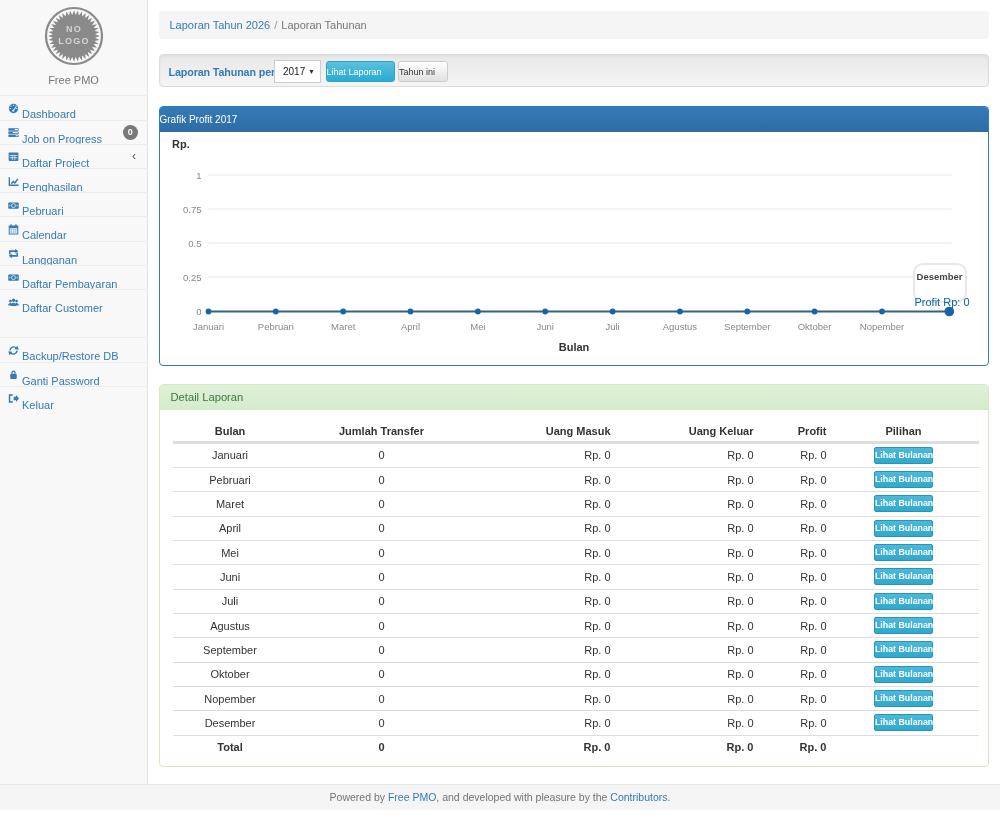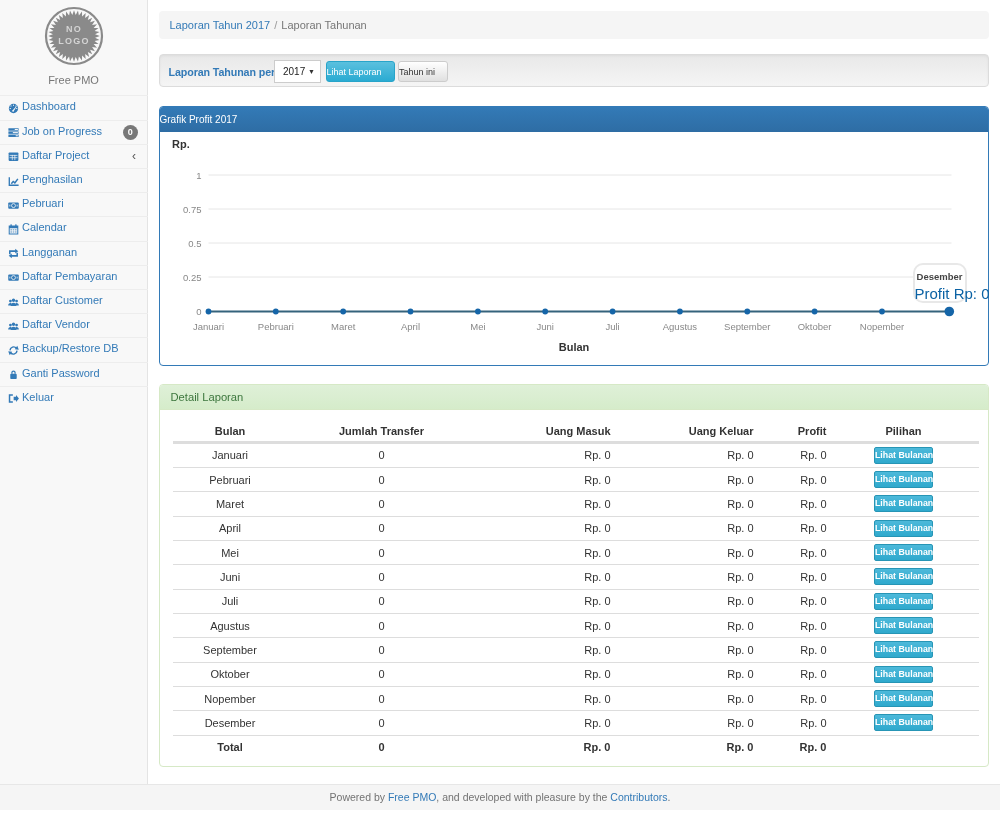--- a/index.html
+++ b/index.html
@@ -3,40 +3,40 @@
 <style>
 *{margin:0;padding:0;box-sizing:border-box}
 html,body{width:1000px;height:819px;background:#fff;font-family:"Liberation Sans",sans-serif;overflow:hidden}
 #page{position:relative;width:1000px;height:777px}
 a{color:#337ab7;text-decoration:none}
 
 #sidebar{position:absolute;left:0;top:0;width:148px;height:784px;background:#f8f8f8;border-right:1px solid #e4e4e4}
 #freepmo{position:absolute;top:74px;left:0;width:100%;text-align:center;font-size:11px;color:#777}
 .mi{position:absolute;left:0;width:148px;height:24.2px;border-top:1px solid #ededed;font-size:11px;color:#337ab7}
 .mic{position:absolute;left:8px;top:6.5px;width:11px;height:11px}
-.mt{position:absolute;left:22px;top:4px;white-space:nowrap}
+.mt{position:absolute;left:22px;top:12px;white-space:nowrap}
 .badge{position:absolute;left:123px;top:4.5px;width:14.5px;height:14.5px;border-radius:8px;background:#787878;color:#fff;font-size:9px;font-weight:bold;text-align:center;line-height:14.5px}
 .chev{position:absolute;left:132px;top:4.5px;color:#555;font-size:12px}
 
 .bcrumb{position:absolute;left:158.5px;top:10.5px;width:830px;height:28px;background:#f5f5f5;border-radius:4px;font-size:11px;line-height:28px;padding-left:11px;color:#777}
 .bcrumb .sep{color:#999;padding:0 4px}
 .well{position:absolute;left:158.5px;top:54px;width:830px;height:33px;background:linear-gradient(to bottom,#e8e8e8 0,#f5f5f5 100%);border:1px solid #dcdcdc;border-radius:4px;box-shadow:inset 0 1px 3px rgba(0,0,0,.05)}
 .well b{position:absolute;left:9px;top:10.5px;font-size:10.7px;color:#337ab7;letter-spacing:-0.1px;white-space:nowrap}
 .sel{position:absolute;left:114.5px;top:5px;width:47px;height:23px;background:#fff;border:1px solid #ccc;border-radius:0;font-size:10px;color:#222;line-height:21px;padding-left:8px}
 .sel .car{position:absolute;right:5px;top:0;font-size:7px;color:#333}
 .btn{position:absolute;top:6px;height:21px;border-radius:3px;font-size:9px;line-height:20px;text-align:left;white-space:nowrap}
 .btn-info{left:166px;width:69px;background:linear-gradient(to bottom,#5bc0de 0,#2aabd2 100%);border:1px solid #28a4c9;color:#fff}
 .btn-def{left:238.5px;width:50px;background:linear-gradient(to bottom,#fff 0,#e0e0e0 100%);border:1px solid #ccc;color:#333}
 
 .cpanel{position:absolute;left:158.5px;top:106px;width:830px;height:260px;border:1px solid #337ab7;border-radius:4px;background:#fff}
 .cpanel .hd{height:25px;background:linear-gradient(to bottom,#337ab7 0,#2e6da4 100%);border-radius:3px 3px 0 0;color:#fff;font-size:10px;line-height:25px;}
 .cpanel svg.chart{position:absolute;left:0;top:24px;width:828px;height:233px}
 .tooltip{position:absolute;left:753px;top:156px;width:54px;height:40px;background:rgba(255,255,255,.95);border:2px solid #e8e8e8;border-radius:10px;text-align:center}
 .tooltip .t1{font-size:9.5px;font-weight:bold;color:#444;margin-top:6px;white-space:nowrap}
-.tooltip .t2{font-size:15px;color:#0b62a4;margin-top:3px;white-space:nowrap}
+.tooltip .t2{font-size:11px;color:#0b62a4;margin-top:14px;white-space:nowrap}
 
 .spanel{position:absolute;left:158.5px;top:384px;width:830px;height:383px;border:1px solid #d6e9c6;border-radius:4px;background:#fff}
 .spanel .hd{height:25px;background:linear-gradient(to bottom,#dff0d8 0,#d5ecca 100%);border-bottom:1px solid #d6e9c6;border-radius:3px 3px 0 0;color:#3c763d;font-size:11.2px;line-height:25px;padding-left:11px}
 .tbl{position:absolute;left:13px;top:35.5px;width:806px;font-size:11px;color:#333}
 .trow{display:grid;grid-template-columns:115px 188px 143px 143px 73px 144px;height:24.35px;align-items:center;border-top:1px solid #ddd}
 .trow span:nth-child(1){text-align:center}
 .trow span:nth-child(2){text-align:center}
 .trow span:nth-child(3),.trow span:nth-child(4),.trow span:nth-child(5){text-align:right;padding-right:8px}
 .trow span:nth-child(6){text-align:center}
 .thead{display:grid;grid-template-columns:115px 188px 143px 143px 73px 144px;height:22px;align-items:center;border-bottom:2px solid #ddd;font-weight:bold}
@@ -147,31 +147,20 @@
         <svg class="mic" viewBox="0 0 14 14" fill="#337ab7">
           <circle cx="3.1" cy="5.1" r="1.75"></circle>
           <circle cx="10.9" cy="5.1" r="1.75"></circle>
           <path d="M0.2,10.9 c0,-2 1.2,-3.3 2.9,-3.3 0.6,0 1.1,0.2 1.5,0.5 l-0.9,2.8 z"></path>
           <path d="M13.8,10.9 c0,-2 -1.2,-3.3 -2.9,-3.3 -0.6,0 -1.1,0.2 -1.5,0.5 l0.9,2.8 z"></path>
           <circle cx="7" cy="4.2" r="2.15"></circle>
           <path d="M3.3,11.6 c0,-2.6 1.5,-4.3 3.7,-4.3 2.2,0 3.7,1.7 3.7,4.3 z"></path>
         </svg>
         <span class="mt">Daftar Customer</span>
       </div>
-<div class="mi" style="top:313.2px">
-        <svg class="mic" viewBox="0 0 14 14" fill="#337ab7">
-          <circle cx="3.1" cy="5.1" r="1.75"></circle>
-          <circle cx="10.9" cy="5.1" r="1.75"></circle>
-          <path d="M0.2,10.9 c0,-2 1.2,-3.3 2.9,-3.3 0.6,0 1.1,0.2 1.5,0.5 l-0.9,2.8 z"></path>
-          <path d="M13.8,10.9 c0,-2 -1.2,-3.3 -2.9,-3.3 -0.6,0 -1.1,0.2 -1.5,0.5 l0.9,2.8 z"></path>
-          <circle cx="7" cy="4.2" r="2.15"></circle>
-          <path d="M3.3,11.6 c0,-2.6 1.5,-4.3 3.7,-4.3 2.2,0 3.7,1.7 3.7,4.3 z"></path>
-        </svg>
-        <span class="mt">Daftar Vendor</span>
-      </div>
 <div class="mi" style="top:337.4px">
         <svg class="mic" viewBox="0 0 14 14" fill="#337ab7">
           <path d="M2.5,6.8 a4.6,4.6 0 0 1 8.2,-2.6" fill="none" stroke="#337ab7" stroke-width="1.8"></path>
           <polygon points="11.8,0.9 13.7,5.9 8.7,5.3"></polygon>
           <path d="M11.5,7.2 a4.6,4.6 0 0 1 -8.2,2.6" fill="none" stroke="#337ab7" stroke-width="1.8"></path>
           <polygon points="2.2,13.1 0.3,8.1 5.3,8.7"></polygon>
         </svg>
         <span class="mt">Backup/Restore DB</span>
       </div>
 <div class="mi" style="top:361.6px">
@@ -182,21 +171,21 @@
         <span class="mt">Ganti Password</span>
       </div>
 <div class="mi" style="top:385.8px">
         <svg class="mic" viewBox="0 0 14 14" fill="#337ab7">
           <path d="M1,1.6 h5.2 v1.9 H2.9 v7 h3.3 v1.9 H1 z"></path>
           <path d="M7.2,4.9 h3 V2.6 l3.7,4.4 -3.7,4.4 V9.1 h-3 z"></path>
         </svg>
         <span class="mt">Keluar</span>
       </div>
 </div>
-<div class="bcrumb"><a>Laporan Tahun 2017</a><span class="sep">/</span><span>Laporan Tahunan</span></div>
+<div class="bcrumb"><a>Laporan Tahun 2026</a><span class="sep">/</span><span>Laporan Tahunan</span></div>
 <div class="well">
       <b>Laporan Tahunan per</b>
       <span class="sel">2017<span class="car">▼</span></span>
       <span class="btn btn-info">Lihat Laporan</span>
       <span class="btn btn-def">Tahun ini</span>
     </div>
 <div class="cpanel">
       <div class="hd">Grafik Profit 2017</div>
 <svg class="chart" viewBox="0 0 828 233">
         <line x1="48.5" y1="44" x2="791.5" y2="44" stroke="#e6e6e6" stroke-width="1"></line>

